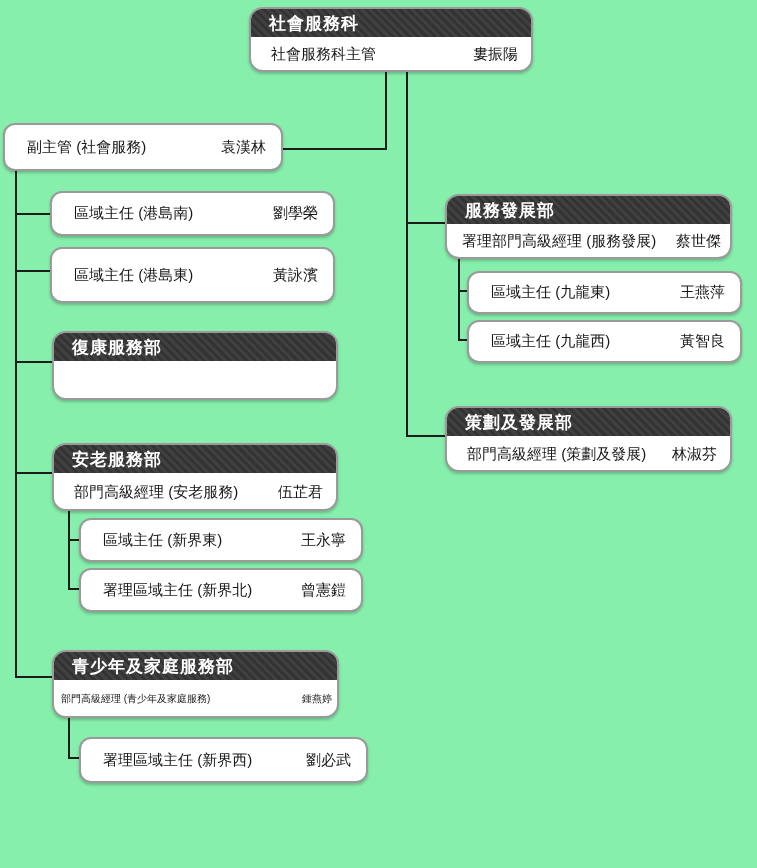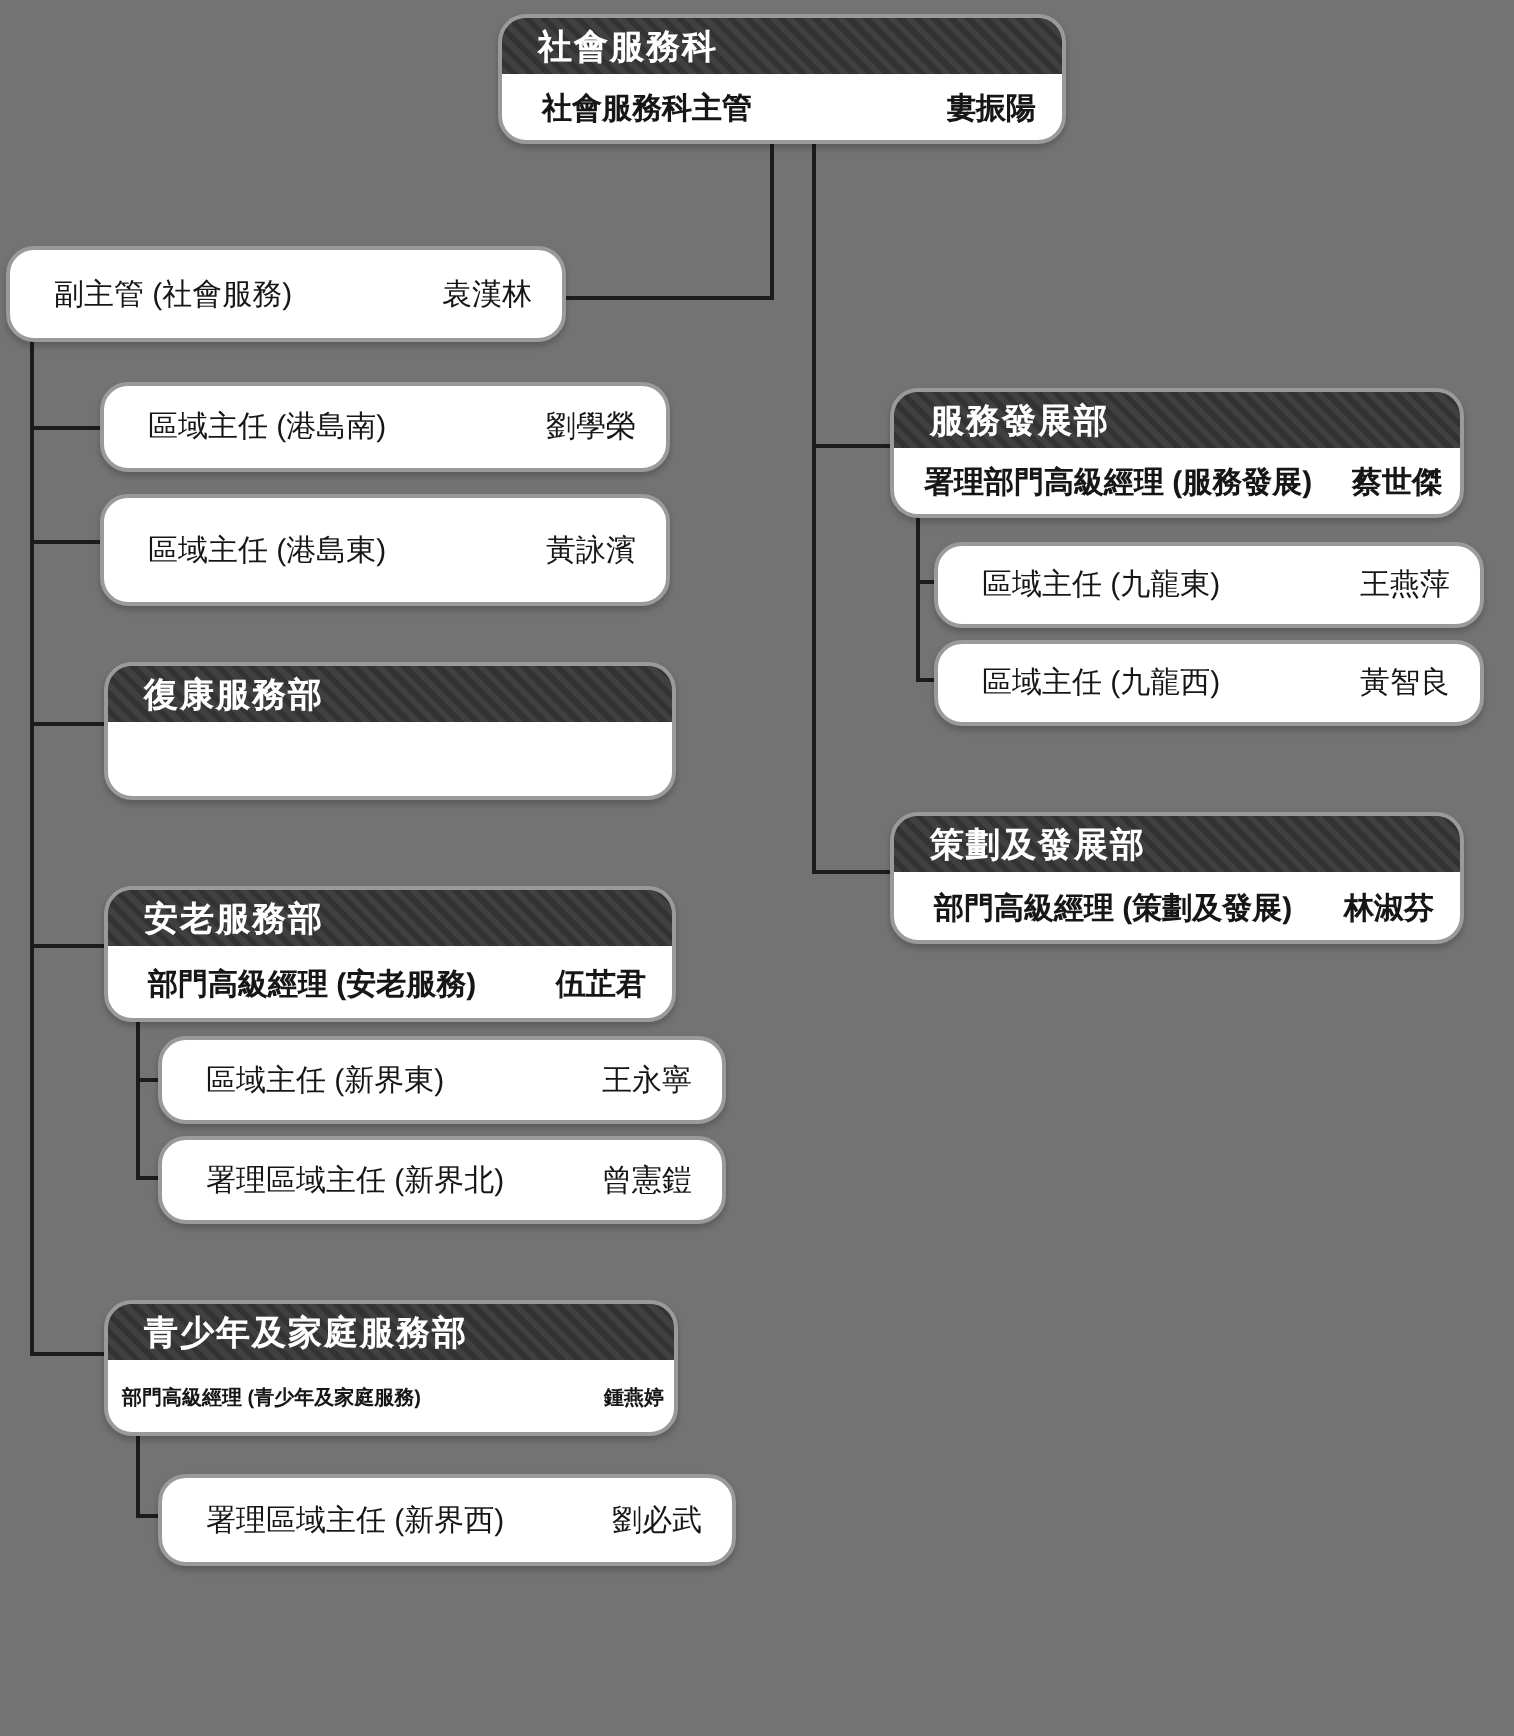--- a/index.html
+++ b/index.html
@@ -1,19 +1,19 @@
 <!DOCTYPE html>
 <html><head>
 <meta charset="utf-8">
 <style>
   html,body { margin:0; padding:0; background:#fff; }
   #stage {
     position:relative;
     width:757px; height:868px;
-    background:#737373;
+    background:#86efac;
     font-family:"Liberation Sans","DejaVu Sans",sans-serif;
     color:#161616;
     overflow:hidden;
   }
   
   .box {
     position:absolute;
     background:#ffffff;
     border:2px solid #9a9a9a;
     border-radius:14px;
@@ -21,20 +21,21 @@
     overflow:hidden;
     box-sizing:border-box;
     white-space:nowrap;
   }
   .simple {
     display:flex;
     align-items:center;
     justify-content:space-between;
     padding:0 15px 0 22px;
     font-size:15px;
+    border-radius:12px;
   }
   .compound { display:flex; flex-direction:column; }
   .hdr {
     height:28px;
     flex:0 0 auto;
     display:flex;
     align-items:center;
     padding-left:18px;
     background:repeating-linear-gradient(45deg,#404040 0 3px,#333333 3px 6px);
     background-color:#3a3a3a;
@@ -44,21 +45,20 @@
     letter-spacing:1px;
     border-bottom:2px solid #ffffff;
   }
   .bdy {
     flex:1;
     display:flex;
     align-items:center;
     justify-content:space-between;
     padding:0 13px 0 20px;
     font-size:15px;
-    font-weight:bold;
   }
   .bdy.snug { padding:0 9px 0 15px; }
   .bdy.tight { padding:0 5px 0 7px; font-size:10px; }
   .t { flex:0 0 auto; }
   .n { flex:0 0 auto; margin-left:12px; }
   
   .vl { position:absolute; width:2px; background:#1c1c1c; }
   .hl { position:absolute; height:2px; background:#1c1c1c; }
 </style>
 </head>

